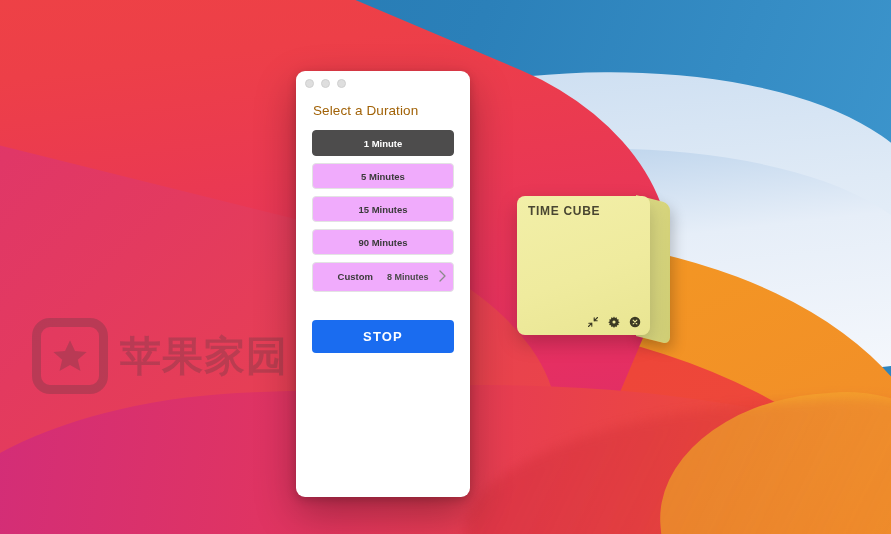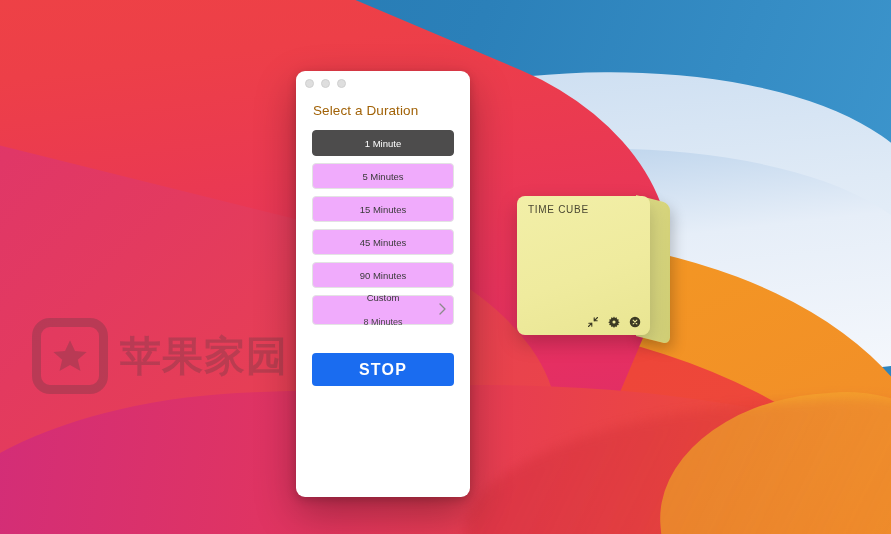--- a/index.html
+++ b/index.html
@@ -210,20 +210,21 @@
     padding: 8px 0 0 17px;
     flex: none;
     letter-spacing: 0.1px;
   }
   .options {
     padding: 12px 16px 12px 16px;
     display: flex;
     flex-direction: column;
     gap: 7px;
     flex: none;
+    font-weight: bold;
   }
   .opt {
     height: 26px;
     border: 1px solid #e3e3e3;
     border-radius: 4px;
     background: #f0abfc;
     display: flex;
     align-items: center;
     justify-content: center;
     font-size: 9.5px;
@@ -231,21 +232,21 @@
     cursor: pointer;
     box-sizing: border-box;
     position: relative;
   }
   .opt.selected {
     background: #4d4c4c;
     border-color: #4d4c4c;
     color: #ffffff;
   }
   .opt.custom {
-    flex-direction: column;
+    flex-direction: row;
     justify-content: center;
     gap: 14px;
     height: 30px;
     line-height: 1.12;
   }
   .opt.custom .sub {
     font-size: 9px;
     color: #4a4a4a;
   }
   .chev {
@@ -260,21 +261,21 @@
   .stop-wrap {
     padding: 16px 16px 0 16px;
   }
   .stop-btn {
     height: 33px;
     width: 100%;
     background: #1a6cf0;
     border: none;
     border-radius: 4px;
     color: #ffffff;
-    font-size: 16px;
+    font-size: 13px;
     font-weight: bold;
     letter-spacing: 1.2px;
     cursor: pointer;
     font-family: "Liberation Sans", sans-serif;
   }
 
   
   .cube {
     position: absolute;
     left: 517px;
@@ -299,22 +300,22 @@
     inset: 0;
     background: linear-gradient(160deg, #f2efa8 0%, #efeb9e 55%, #e9e592 100%);
     border-radius: 8px;
     box-shadow: 0 8px 20px rgba(0,0,0,0.22);
     overflow: hidden;
   }
   .cube-label {
     position: absolute;
     left: 11px;
     top: 8px;
-    font-size: 10px;
-    font-weight: normal;
+    font-size: 12px;
+    font-weight: bold;
     color: #4a4732;
     letter-spacing: 0.7px;
   }
   .cube-time {
     position: absolute;
     left: 0; right: 0;
     top: 50%;
     transform: translateY(-52%);
     text-align: center;
     font-size: 26px;
@@ -382,23 +383,20 @@
 
     <div class="options">
       <div class="opt selected">
         <span>1 Minute</span>
       </div>
       <div class="opt">
         <span>5 Minutes</span>
       </div>
       <div class="opt">
         <span>15 Minutes</span>
-      </div>
-      <div class="opt">
-        <span>45 Minutes</span>
       </div>
       <div class="opt">
         <span>90 Minutes</span>
       </div>
       <div class="opt custom">
         <span>Custom</span>
         <span class="sub">8 Minutes</span>
         <span class="chev">
           <svg width="7" height="12" viewBox="0 0 7 12" aria-hidden="true">
             <path d="M1 1 L6 6 L1 11" fill="none" stroke="#8a8a8a" stroke-width="1.3" stroke-linecap="round" stroke-linejoin="round"></path>

